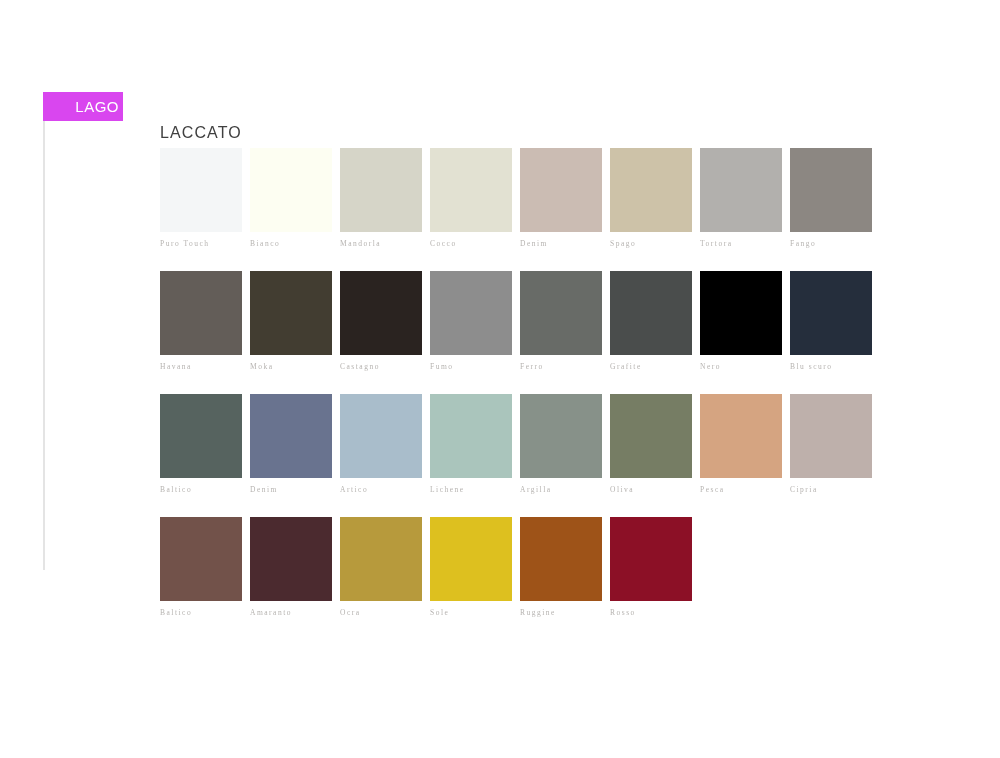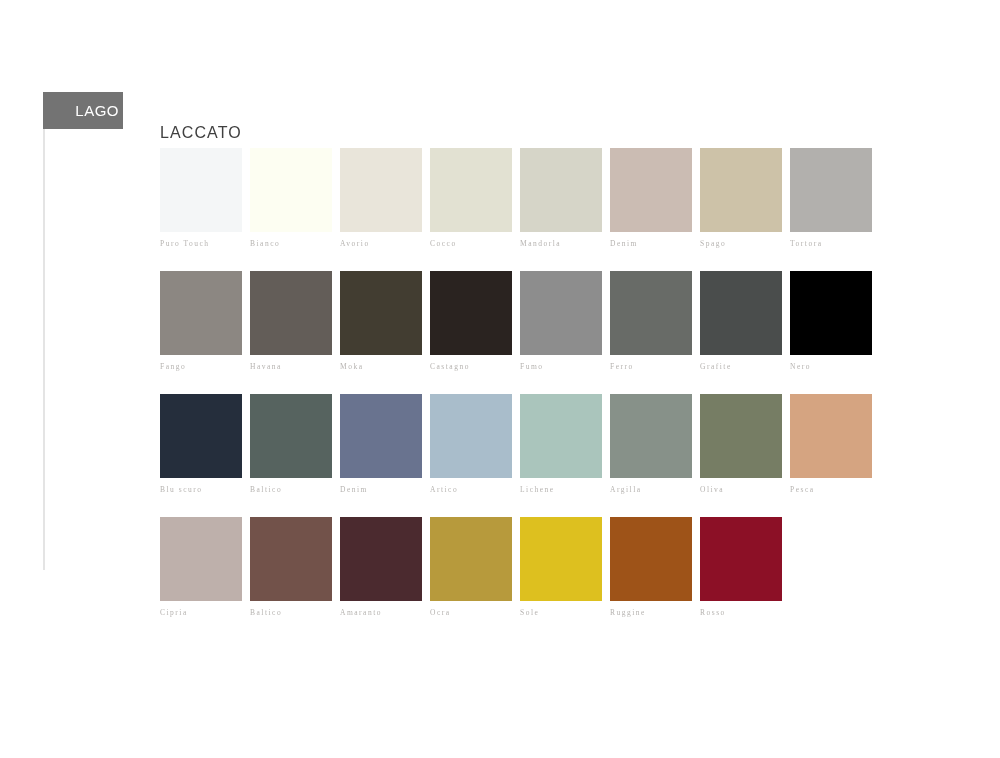--- a/index.html
+++ b/index.html
@@ -24,22 +24,22 @@
     height: 466px;
     background: #e4e4e4;
   }
 
   
   #logo {
     position: absolute;
     left: 43px;
     top: 92px;
     width: 80px;
-    height: 37px;
-    background: #737373;
+    height: 29px;
+    background: #d946ef;
     color: #ffffff;
     font-size: 15px;
     letter-spacing: 0.5px;
     display: flex;
     align-items: center;
     justify-content: flex-end;
     padding-right: 4px;
     box-sizing: border-box;
   }
 
@@ -95,32 +95,28 @@
 <div id="grid">
     <div class="cell">
       <span class="chip" style="background: rgb(244, 246, 247);"></span>
       <span class="chip-label">Puro Touch</span>
     </div>
     <div class="cell">
       <span class="chip" style="background: rgb(253, 254, 242);"></span>
       <span class="chip-label">Bianco</span>
     </div>
     <div class="cell">
-      <span class="chip" style="background: rgb(233, 229, 218);"></span>
-      <span class="chip-label">Avorio</span>
+      <span class="chip" style="background: rgb(214, 213, 200);"></span>
+      <span class="chip-label">Mandorla</span>
     </div>
     <div class="cell">
       <span class="chip" style="background: rgb(226, 225, 210);"></span>
       <span class="chip-label">Cocco</span>
     </div>
     <div class="cell">
-      <span class="chip" style="background: rgb(214, 213, 200);"></span>
-      <span class="chip-label">Mandorla</span>
-    </div>
-    <div class="cell">
       <span class="chip" style="background: rgb(203, 188, 179);"></span>
       <span class="chip-label">Denim</span>
     </div>
     <div class="cell">
       <span class="chip" style="background: rgb(205, 194, 168);"></span>
       <span class="chip-label">Spago</span>
     </div>
     <div class="cell">
       <span class="chip" style="background: rgb(178, 176, 173);"></span>
       <span class="chip-label">Tortora</span>

